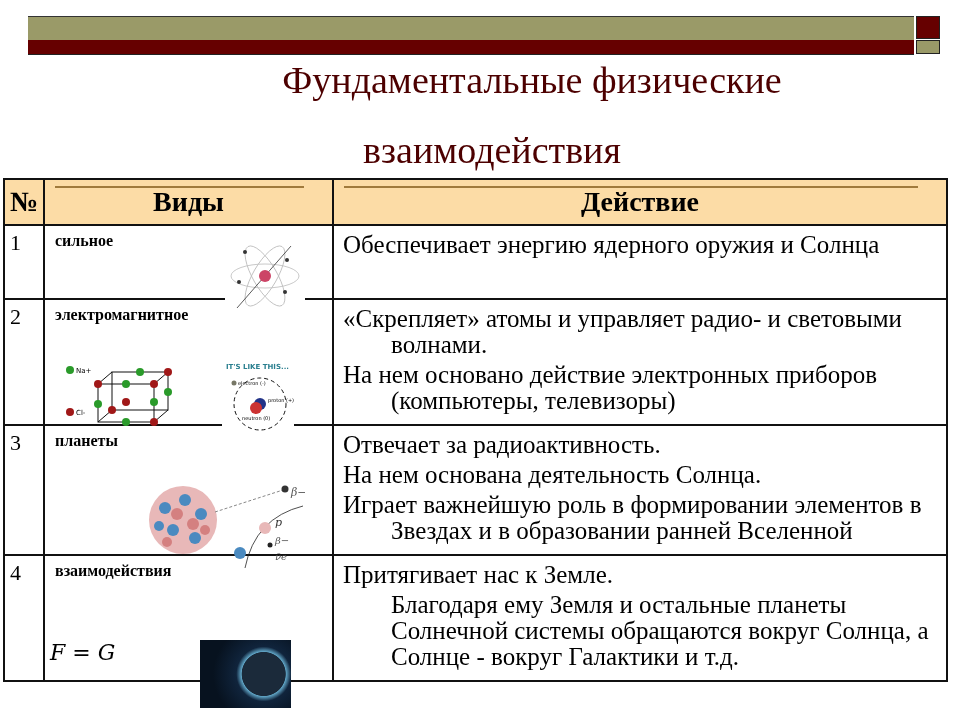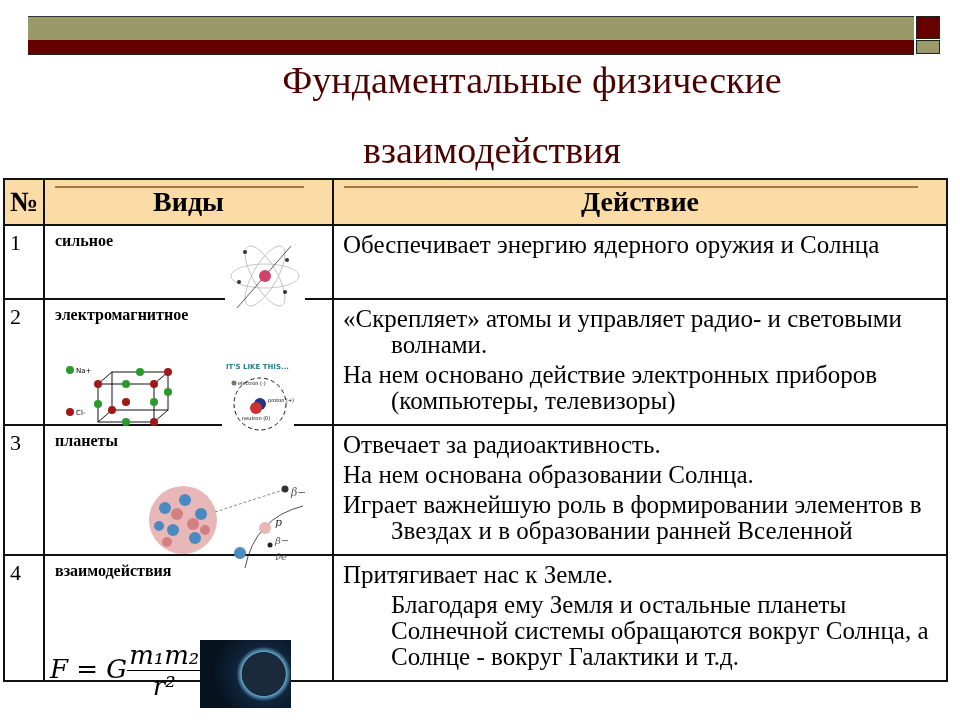--- a/index.html
+++ b/index.html
@@ -23,21 +23,21 @@
   td.kind { font-size:16px; font-weight:bold; padding:6px 0 0 10px; position:relative; width:277px; }
   td.desc { font-size:25px; padding:6px 8px 6px 9px; line-height:26px; }
   .desc p { margin:0 0 4px 0; }
   .desc p.indent { padding-left:48px; }
   .desc p.hang { padding-left:48px; text-indent:-48px; }
   .r1 td { height:60px; }
   .r2 td { height:108px; }
   .r3 td { height:116px; }
   .r4 td { height:108px; }
   .pic { position:absolute; }
-  .formula { position:absolute; left:50px; top:640px; font-family:"DejaVu Serif",serif; font-style:italic; font-size:26px; }
+  .formula { position:absolute; left:50px; top:640px; font-family:"DejaVu Serif",serif; font-style:italic; font-size:22px; }
   .formula .frac { display:inline-block; vertical-align:middle; text-align:center; }
   .formula .frac .n { display:block; border-bottom:1.5px solid #000; padding:0 2px; }
   .formula .frac .d { display:block; }
   .space { position:absolute; left:200px; top:640px; width:91px; height:68px;
            background: radial-gradient(circle at 70% 50%, #1b2a3a 0 30%, #5fa3c4 31%, #10243c 38%, #07121f 70%); }
 </style>
 </head>
 <body>
 
 <div class="bar-top"></div>
@@ -68,21 +68,21 @@
     <td class="desc">
       <p class="hang">«Скрепляет» атомы и управляет радио- и световыми волнами.</p>
       <p class="hang">На нем основано действие электронных приборов (компьютеры, телевизоры)</p>
     </td>
   </tr>
   <tr class="r3">
     <td class="num">3</td>
     <td class="kind"><span>планеты</span></td>
     <td class="desc">
       <p>Отвечает за радиоактивность.</p>
-      <p>На нем основана образовании Солнца.</p>
+      <p>На нем основана деятельность Солнца.</p>
       <p class="hang">Играет важнейшую роль в формировании элементов в Звездах и в образовании ранней Вселенной</p>
     </td>
   </tr>
   <tr class="r4">
     <td class="num">4</td>
     <td class="kind"><span>взаимодействия</span></td>
     <td class="desc">
       <p>Притягивает нас к Земле.</p>
       <p class="indent">Благодаря ему Земля и остальные планеты Солнечной системы обращаются вокруг Солнца, а Солнце - вокруг Галактики и т.д.</p>
     </td>
@@ -172,16 +172,16 @@
   <path d="M100 90 Q110 40 158 28" fill="none" stroke="#222" stroke-width="0.8"></path>
   <circle cx="95" cy="75" r="6" fill="#4a8ac0"></circle>
   <circle cx="120" cy="50" r="6" fill="#e8b8b8"></circle>
   <text x="130" y="48" font-size="11" font-style="italic" fill="#333" font-family="DejaVu Serif, serif">p</text>
   <circle cx="125" cy="67" r="2.5" fill="#222"></circle>
   <text x="130" y="66" font-size="10" font-style="italic" fill="#555" font-family="DejaVu Serif, serif">β−</text>
   <text x="130" y="82" font-size="10" font-style="italic" fill="#555" font-family="DejaVu Serif, serif">ν̄e</text>
 </svg>
 
 <div class="formula">
-  <span>F = G</span><span class="frac"><span class="n">m₁m₂</span><span class="d">r²</span></span>
+  <span>F = G</span>
 </div>
 
 <div class="space"></div>
 
 </body></html>

